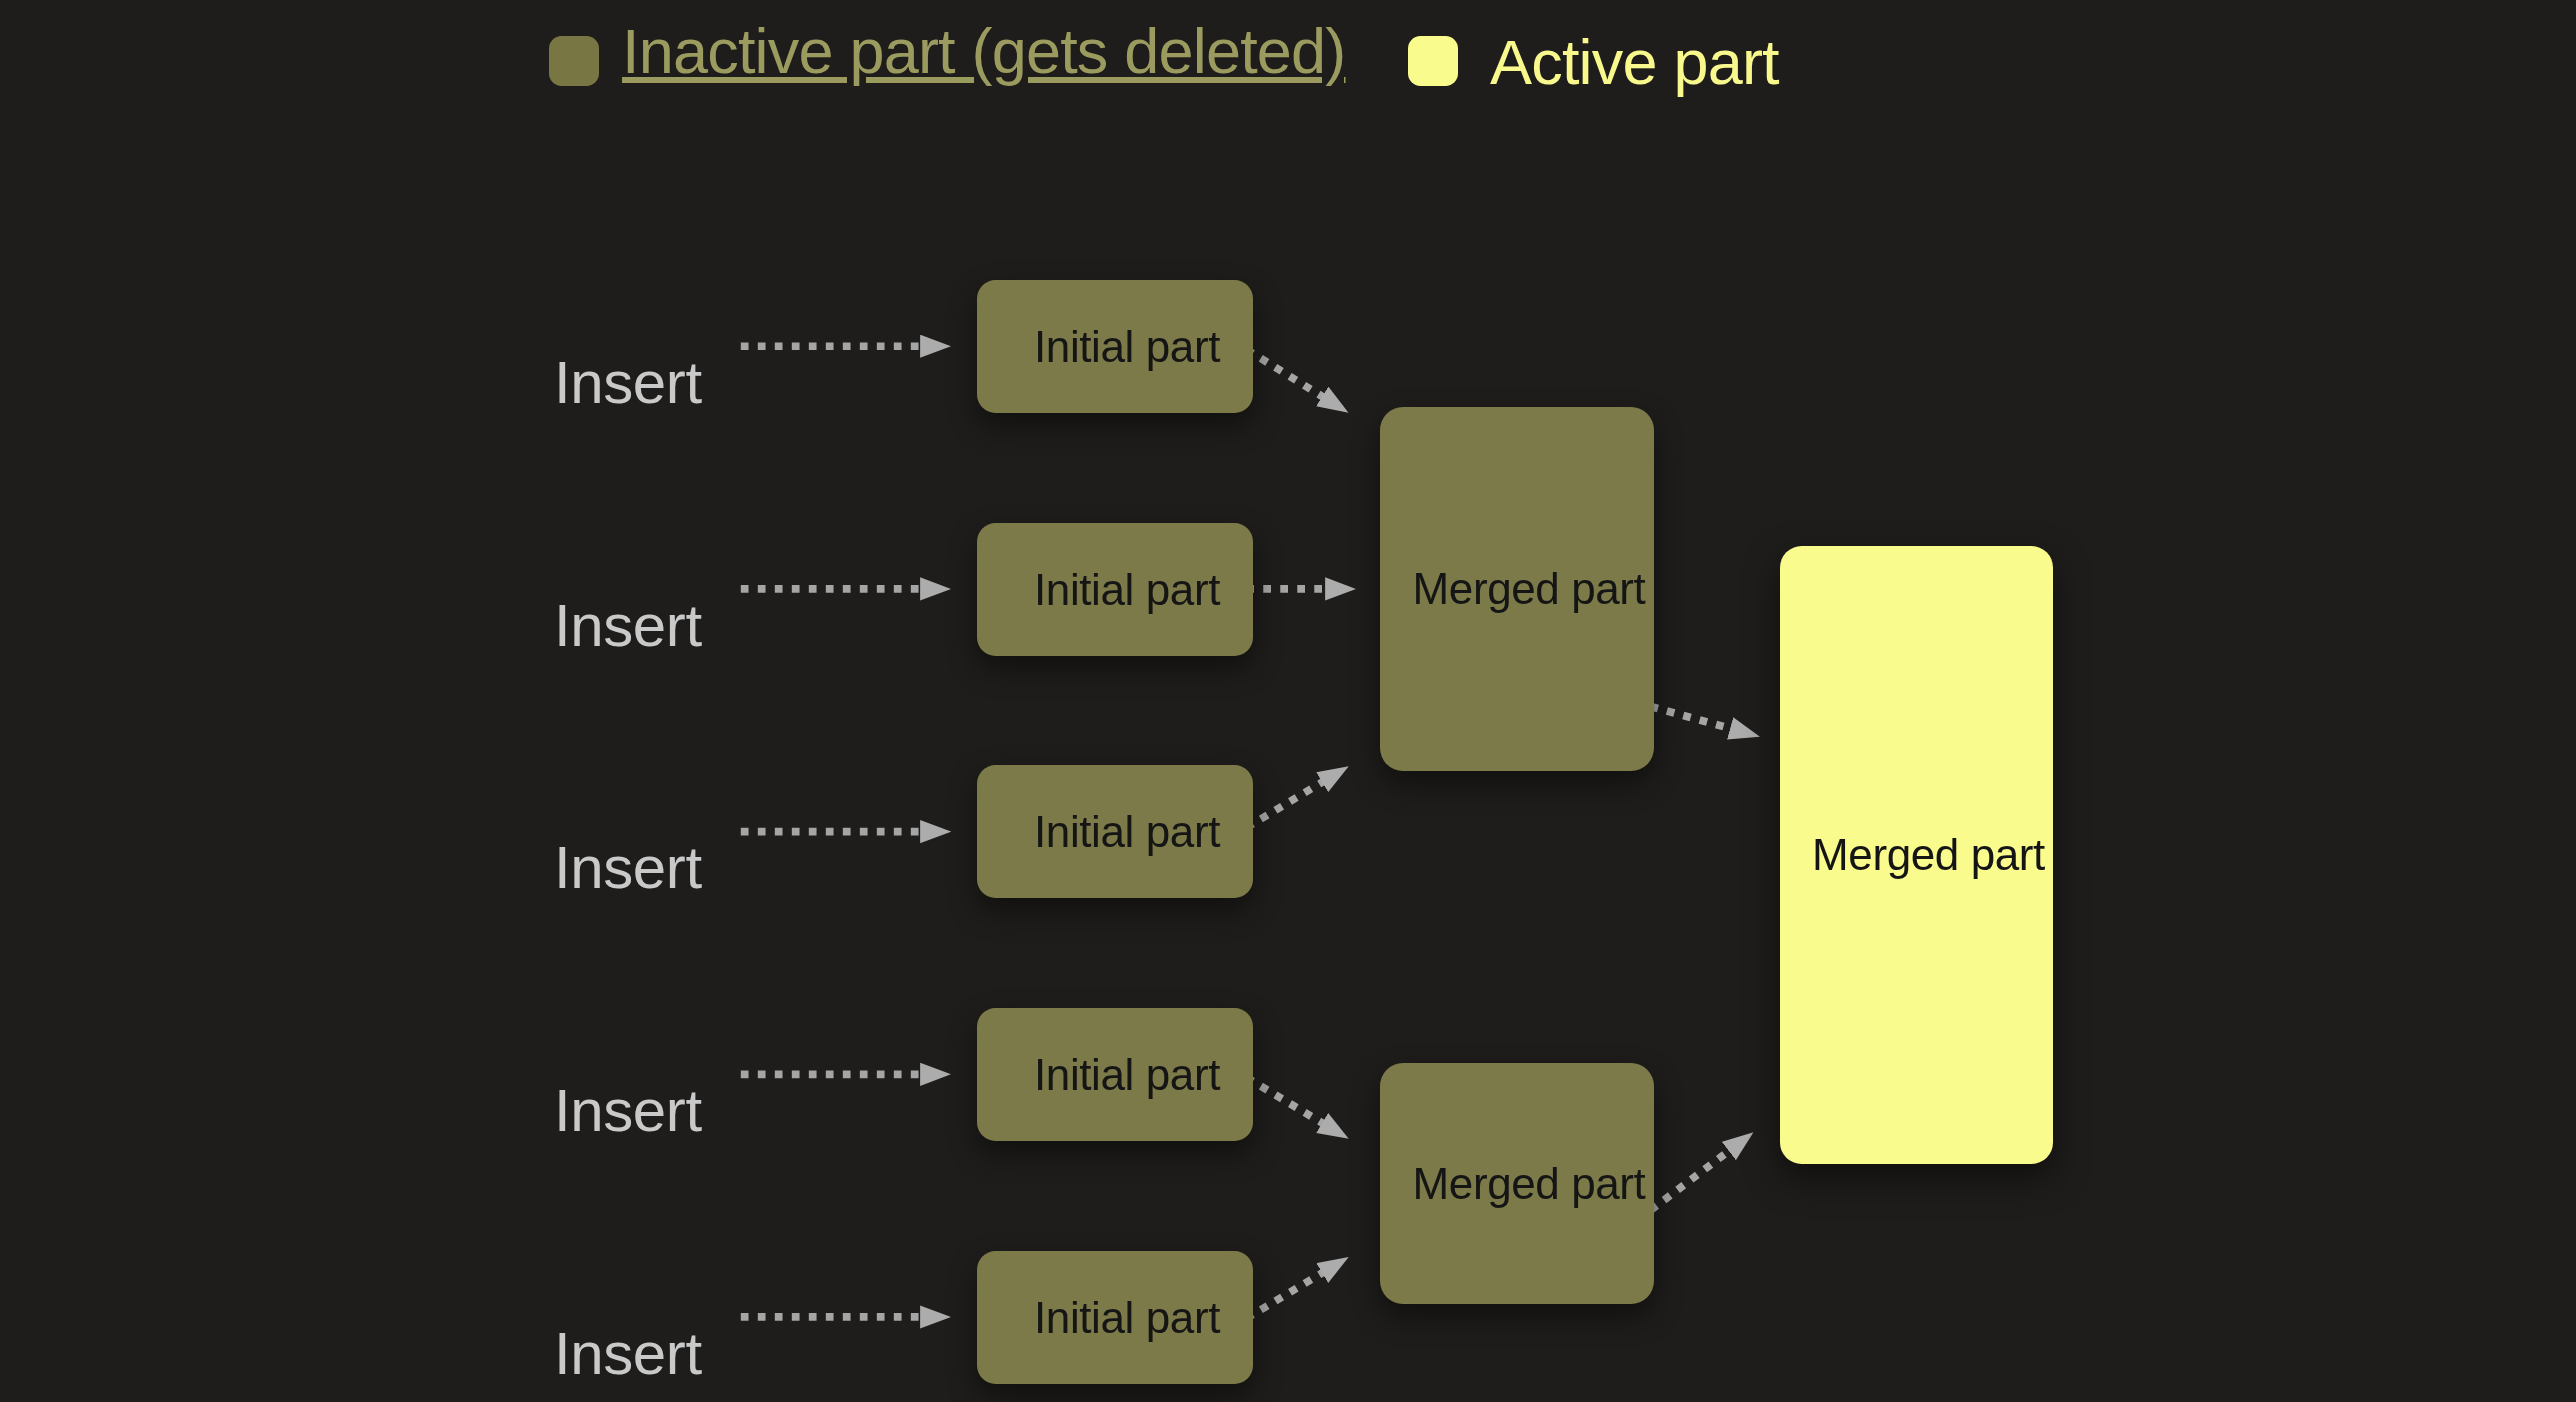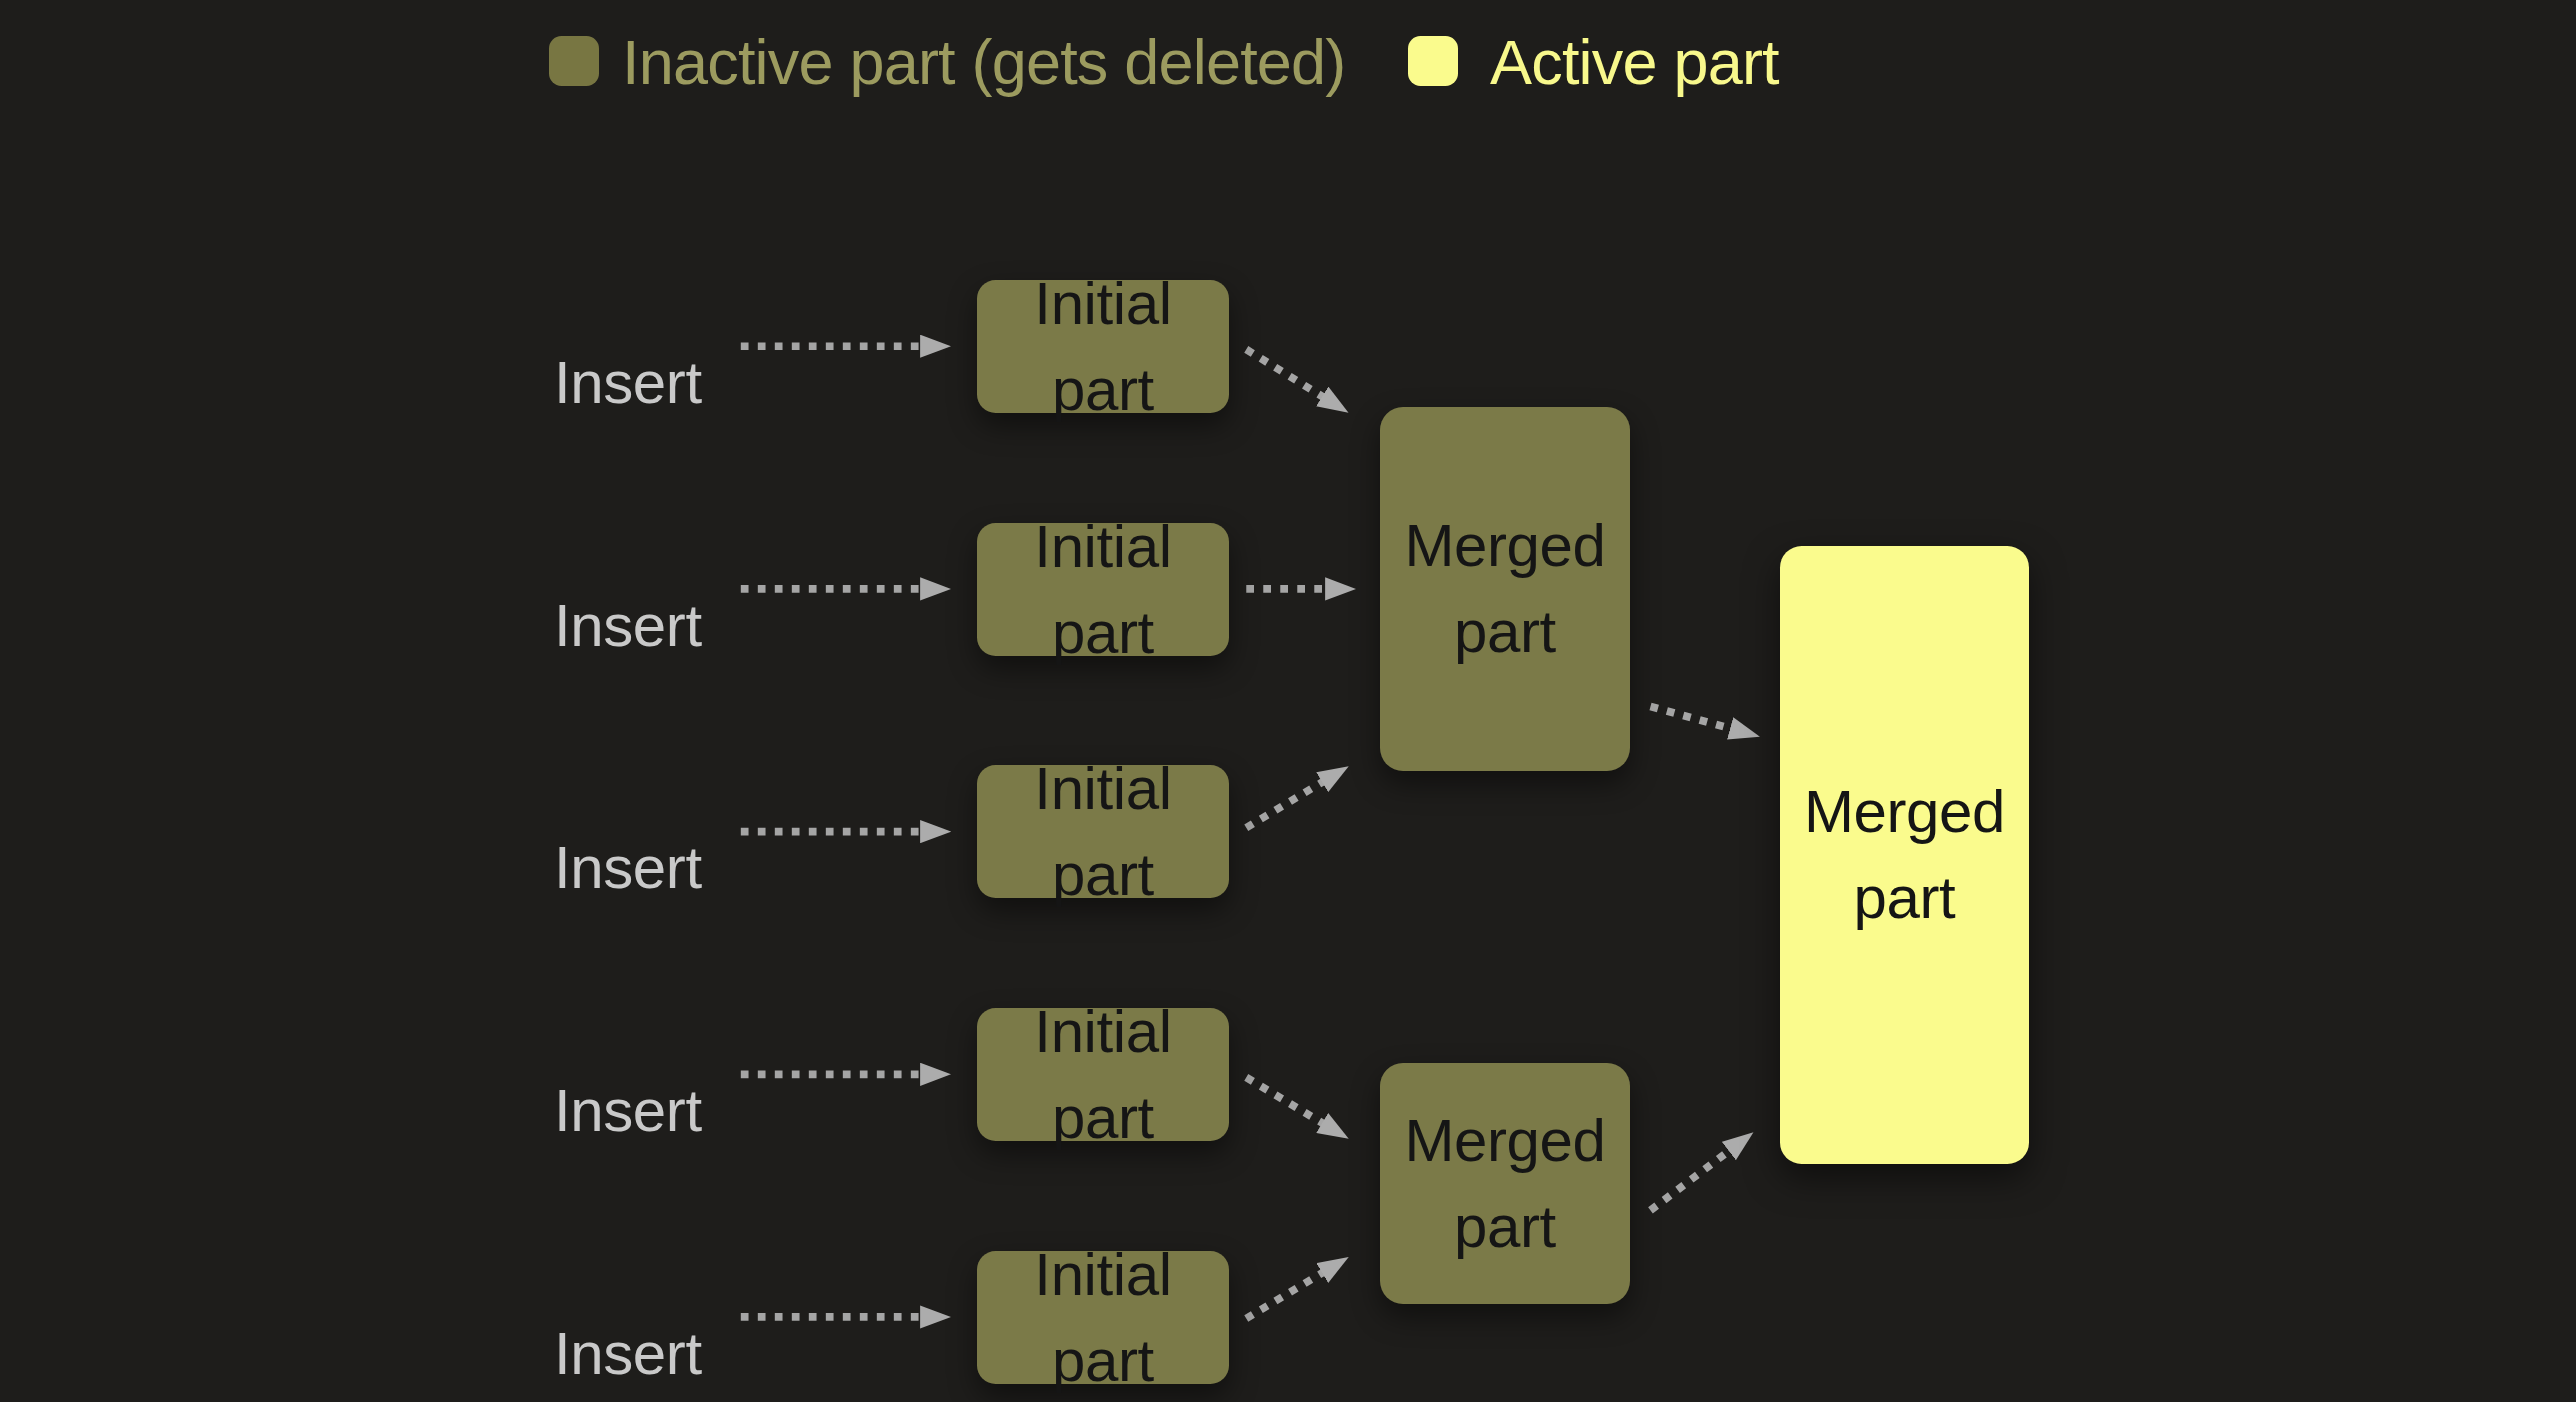--- a/index.html
+++ b/index.html
@@ -38,41 +38,42 @@
     color: var(--muted-text, #C9C9C9);
     white-space: nowrap;
     margin-top: 36px;
   }
   .node {
     position: absolute;
     display: flex;
     align-items: center;
     justify-content: center;
     text-align: center;
-    font-size: 60px;
-    line-height: 86px;
+    font-size: 44px;
+    line-height: 62px;
     letter-spacing: -0.4px;
     color: var(--node-text, #151515);
     box-shadow: 0 12.4px 29px rgba(0,0,0,0.45);
+    padding-left: 24px;
   }
   .node.inactive { background: var(--inactive-fill, #7B7A48); }
   .node.active   { background: var(--active-fill, #FAFB8D); box-shadow: 0 14px 34px rgba(0,0,0,0.5); }
   .node.initial { width: 252px; height: 133px; border-radius: 18.6px; }
   .node.merged-top    { left: 1380px; top: 407px;  width: 250px; height: 364px; border-radius: 23px; }
   .node.merged-bottom { left: 1380px; top: 1063px; width: 250px; height: 241px; border-radius: 23px; }
   .node.merged-final  { left: 1780px; top: 546px;  width: 249px; height: 618px; border-radius: 21.6px; }
   svg.arrows { position: absolute; left: 0; top: 0; }
 </style>
 </head>
 <body>
 
 <div class="canvas">
 
   <div class="legend-swatch inactive abs" style="left:549px; top:36px;"></div>
-  <div class="legend-label inactive abs" style="left:622px; top:29px;">Inactive part (gets deleted)</div>
+  <div class="legend-label inactive abs" style="left:622px; top:18px;text-decoration:underline;">Inactive part (gets deleted)</div>
   <div class="legend-swatch active abs" style="left:1408px; top:36px;"></div>
   <div class="legend-label active abs" style="left:1490px; top:29px;">Active part</div>
 
   <svg class="arrows" width="2576" height="1402" viewBox="0 0 3332 1814">
     <defs>
       <marker id="ah" viewBox="0 0 4 3" refX="0.2" refY="1.5" markerWidth="4" markerHeight="3" orient="auto">
         <path d="M0,0 L4,1.5 L0,3 Z" fill="#ACACAC"></path>
       </marker>
     </defs>
     <g stroke="#A5A5A5" stroke-width="10" stroke-dasharray="10 12" fill="none">

